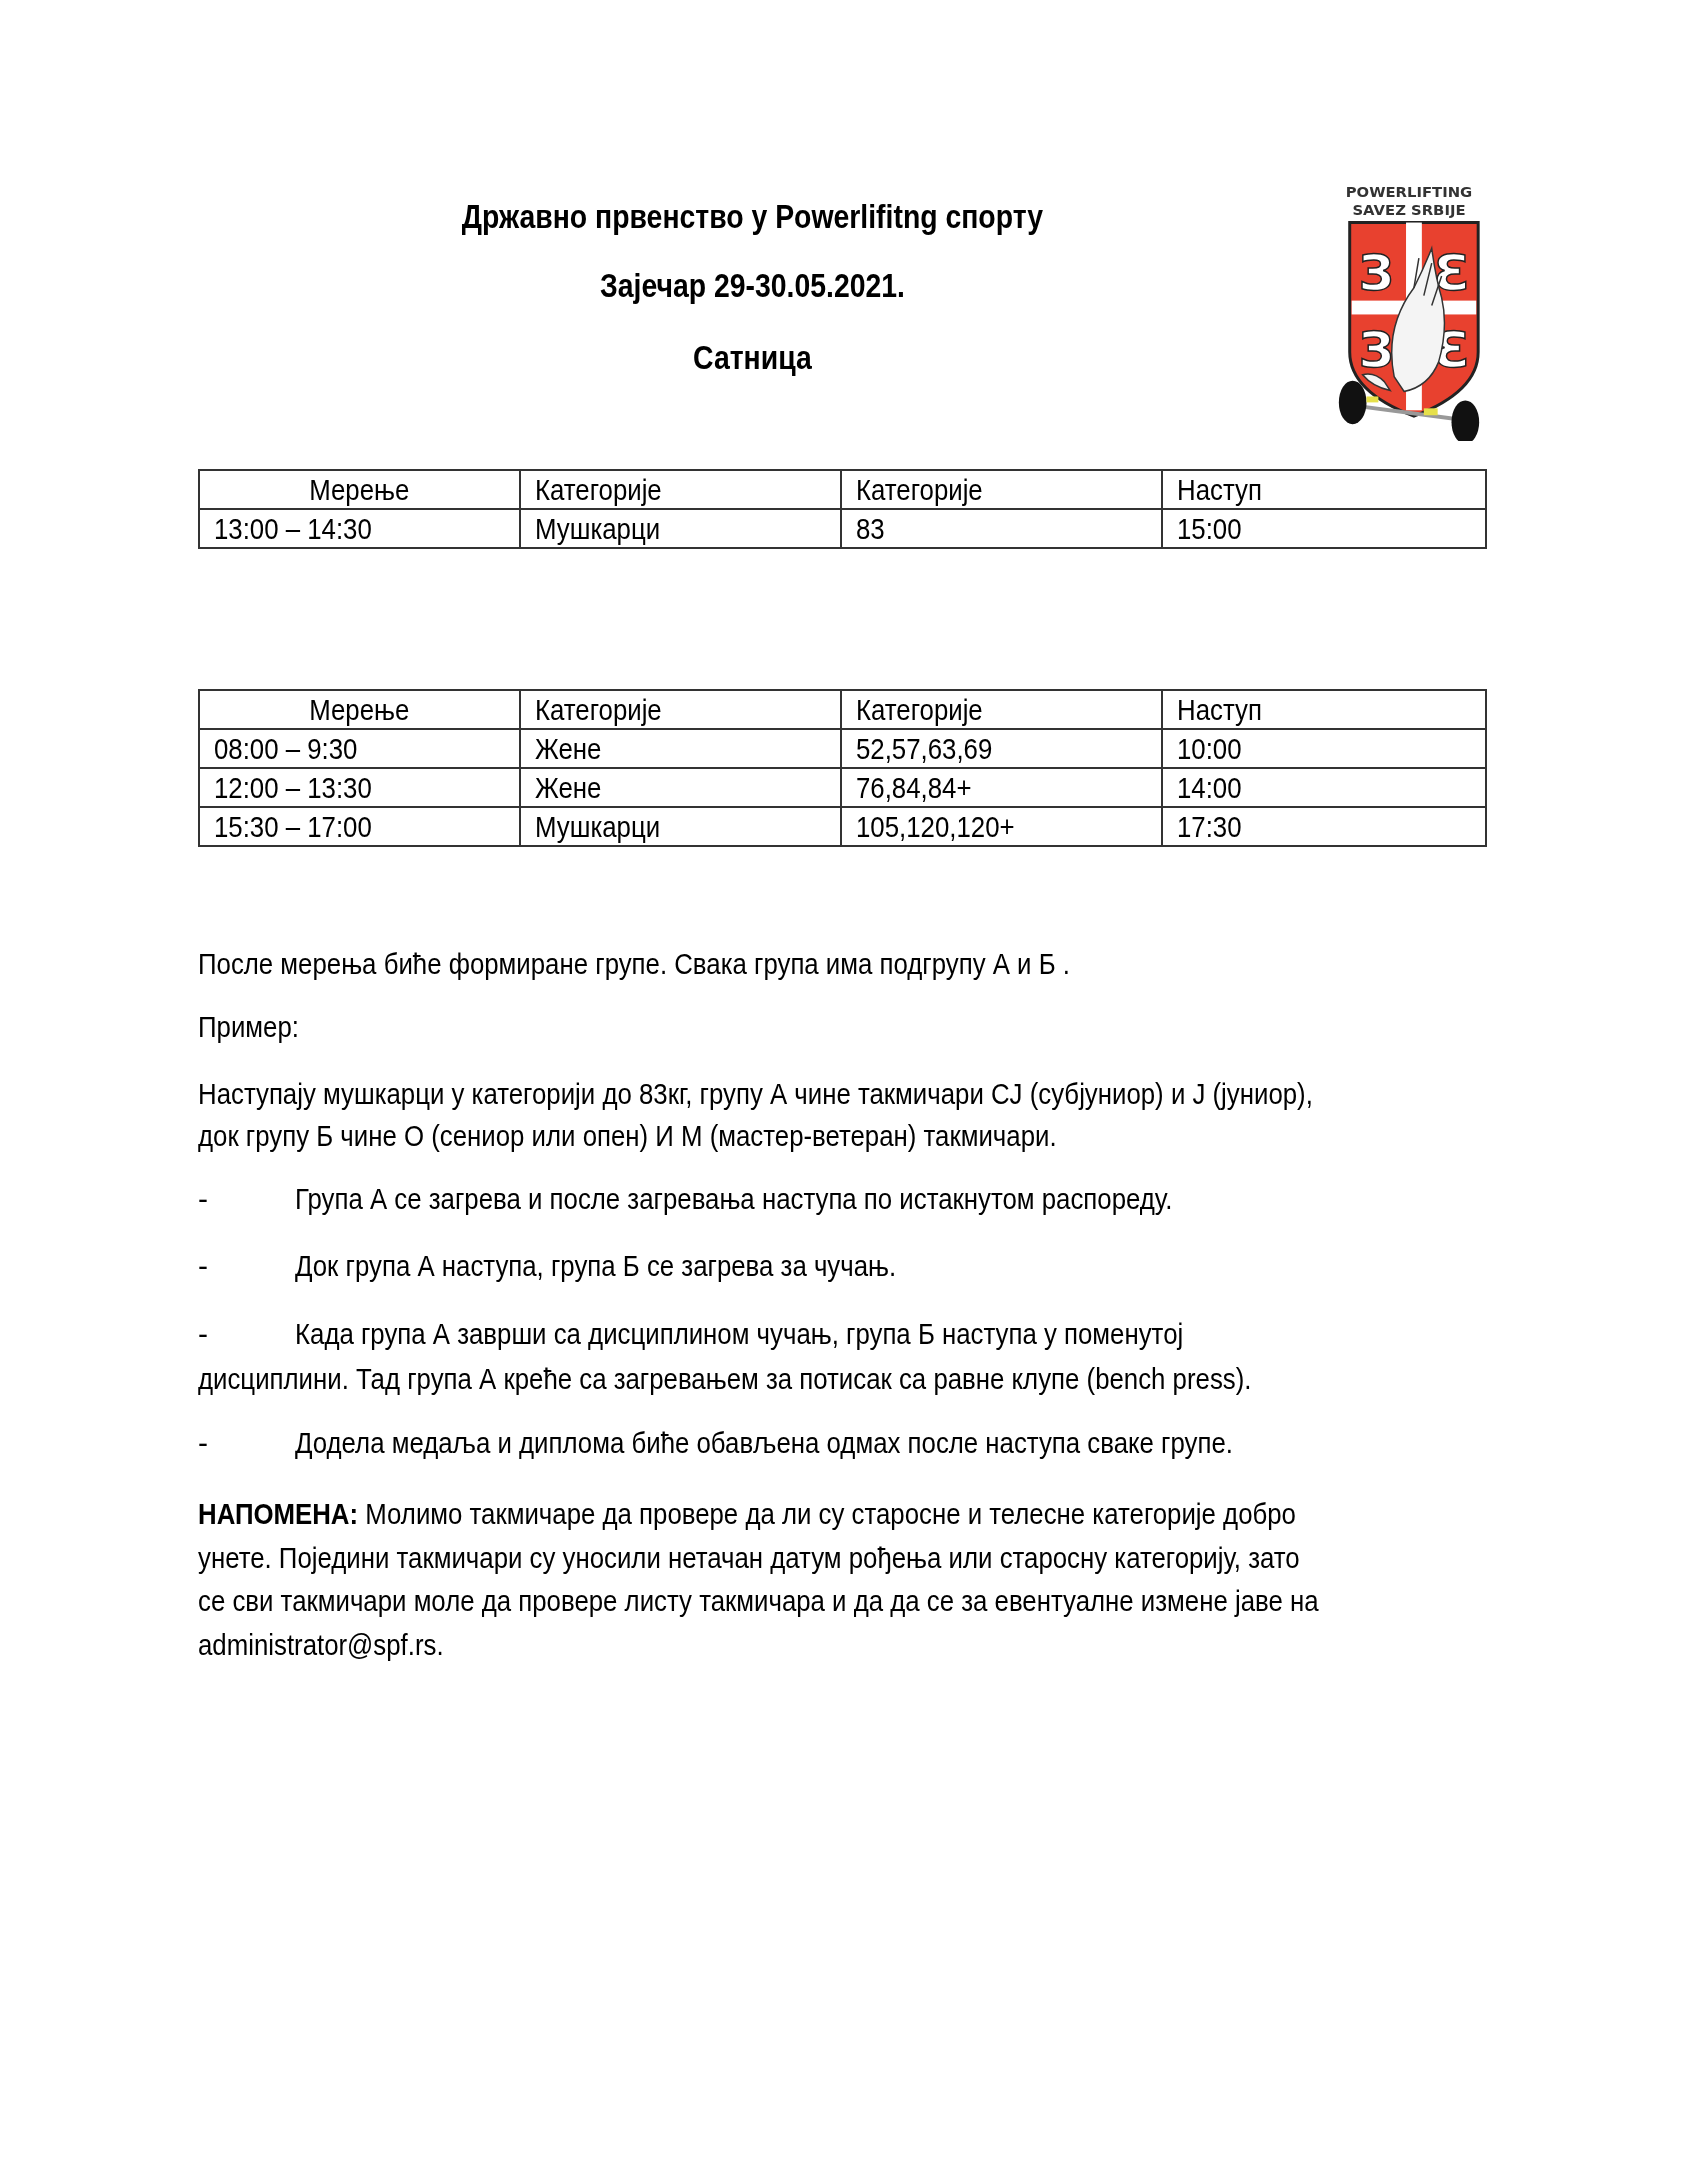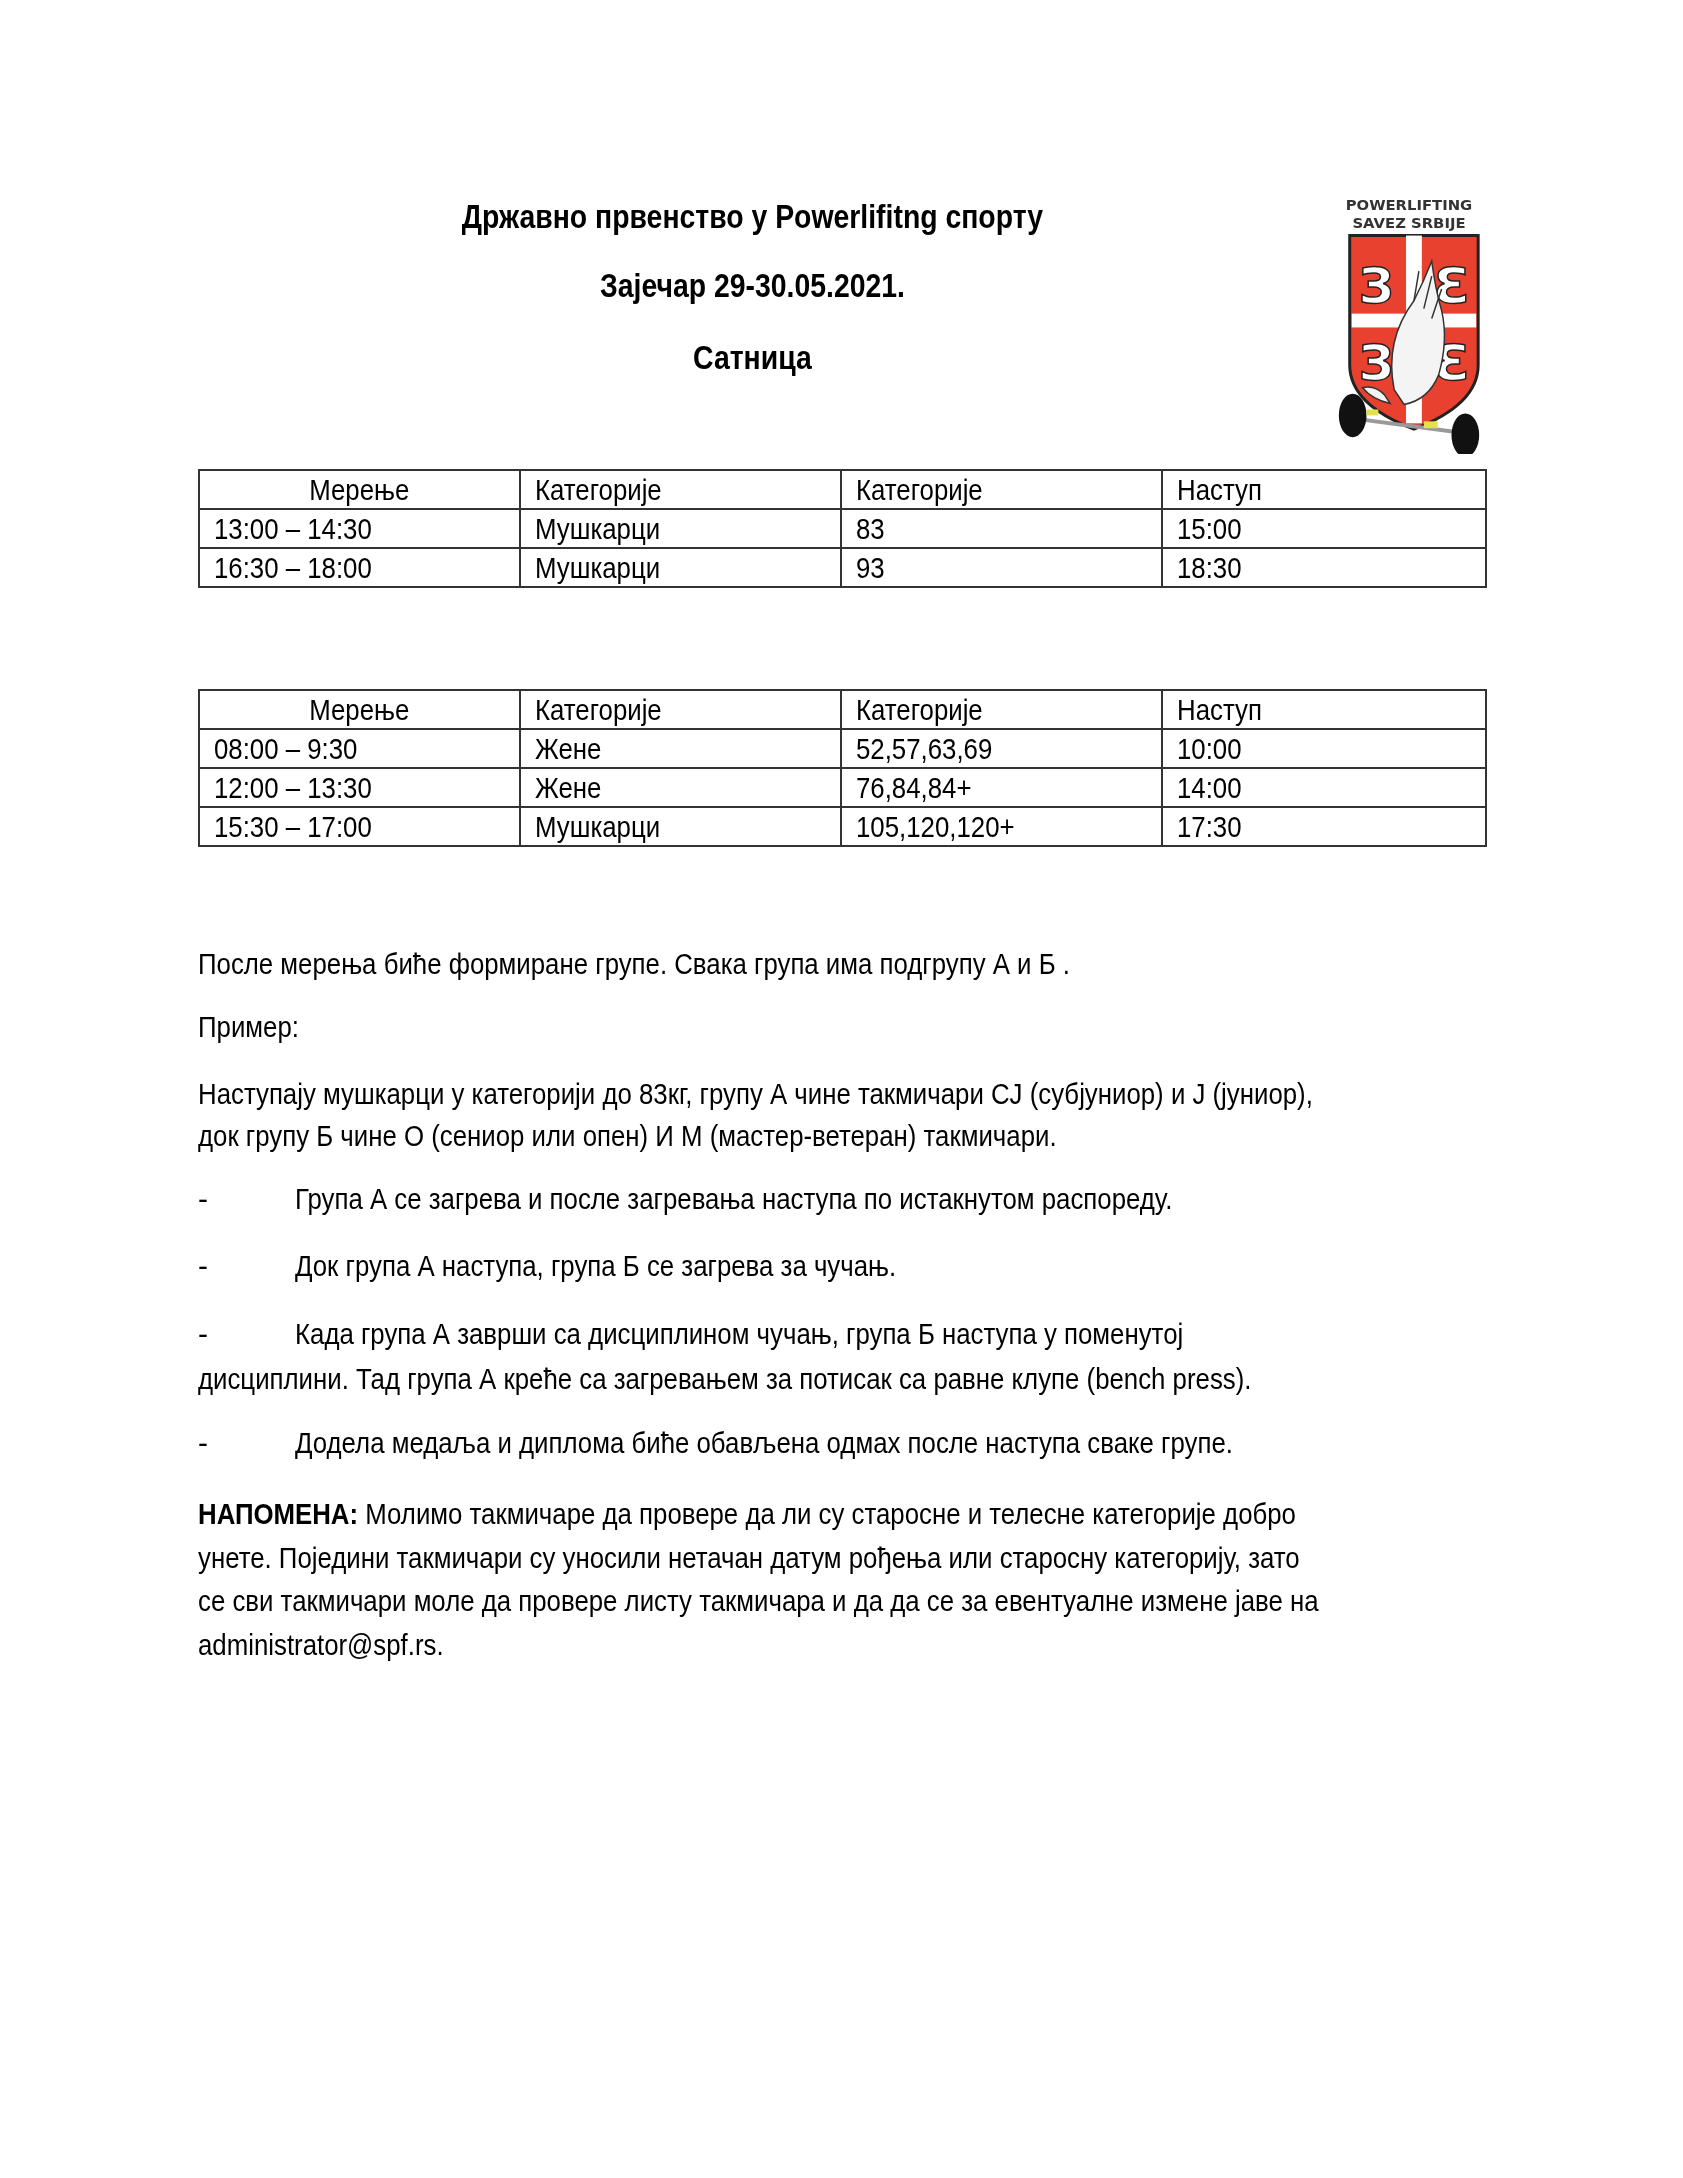--- a/index.html
+++ b/index.html
@@ -9,21 +9,21 @@
     }
     .title {
       position: absolute; left: 0; width: 1505px; text-align: center;
       font-weight: bold; font-size: 33px; transform: scaleX(0.86); transform-origin: 752px 0;
       letter-spacing: 0px;
     }
     #t1 { top: 198px; }
     #t2 { top: 267px; }
     #t3 { top: 339px; }
 
-    .logo { position: absolute; left: 1325px; top: 192px; width: 168px; height: 262px; }
+    .logo { position: absolute; left: 1325px; top: 179px; width: 168px; height: 262px; }
 
     table.sched {
       position: absolute; left: 198px; width: 1286px;
       border-collapse: collapse; table-layout: fixed;
       font-size: 30px;
     }
     table.sched td {
       border: 2px solid #333; height: 37px; padding: 0 8px 0 14px;
       line-height: 37px; white-space: nowrap; overflow: hidden;
     }
@@ -92,26 +92,20 @@
     <td><span>Категорије</span></td>
     <td><span>Категорије</span></td>
     <td><span>Наступ</span></td>
   </tr>
   <tr>
     <td><span>13:00 – 14:30</span></td>
     <td><span>Мушкарци</span></td>
     <td><span>83</span></td>
     <td><span>15:00</span></td>
   </tr>
-  <tr>
-    <td><span>16:30 – 18:00</span></td>
-    <td><span>Мушкарци</span></td>
-    <td><span>93</span></td>
-    <td><span>18:30</span></td>
-  </tr>
 </tbody>
   </table>
 
 <table id="table2" class="sched">
   <colgroup>
       <col style="width:321px">
       <col style="width:321px">
       <col style="width:321px">
       <col style="width:324px">
     </colgroup>

